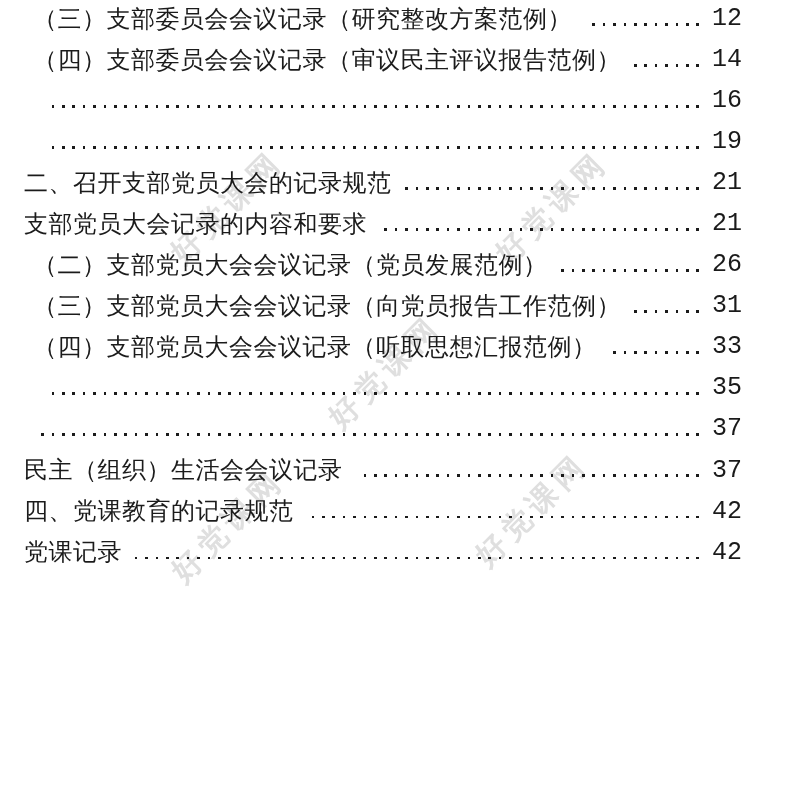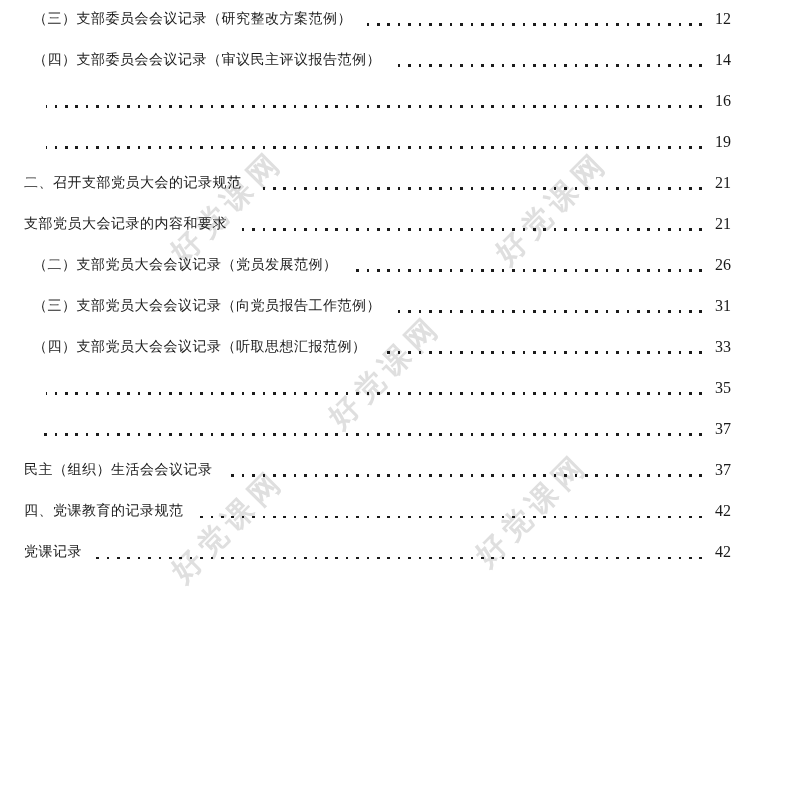--- a/index.html
+++ b/index.html
@@ -34,43 +34,43 @@
     top:-2px;left:24px;right:58px;
     z-index:2;
   }
   .row{
     height:41.05px;
     display:flex;
     align-items:center;
   }
   .row.sub{padding-left:9px;}
   .label{
-    font-size:14px;
+    font-size:24px;
     letter-spacing:0.5px;
     white-space:nowrap;
     color:#1b1b1b;
     text-align:center;
   }
   .leader{
     flex:1;
     align-self:stretch;
     position:relative;
     min-width:26px;
   }
   .leader::after{
     content:"";
     position:absolute;
     left:13px;right:13px;bottom:13.5px;
     height:2.6px;
     
     background:repeating-linear-gradient(to left,#1b1b1b 0 2.6px,transparent 2.6px 10.4px);
   }
   .pg{
-    font-family:Liberation Serif, serif;
-    font-size:16px;
+    font-family:Liberation Mono, monospace;
+    font-size:25px;
     min-width:27px;
     text-align:left;
     color:#1a1a1a;
   }
 </style>
 </head>
 <body>
 
 <div class="page">
 

